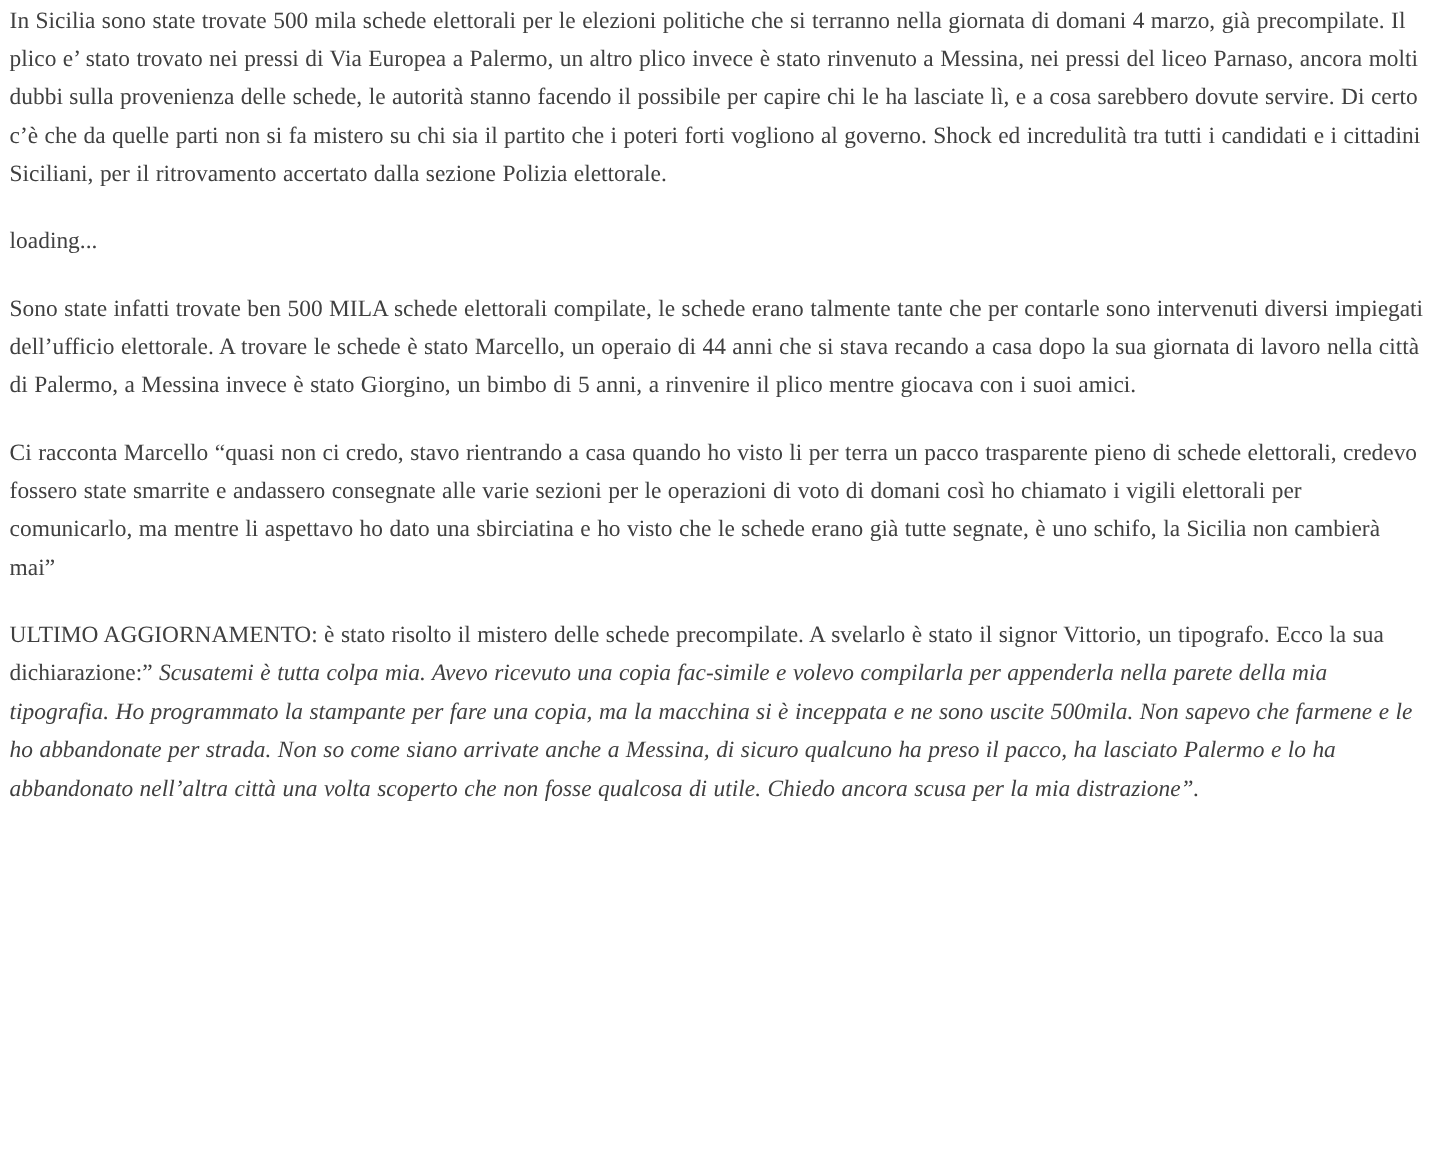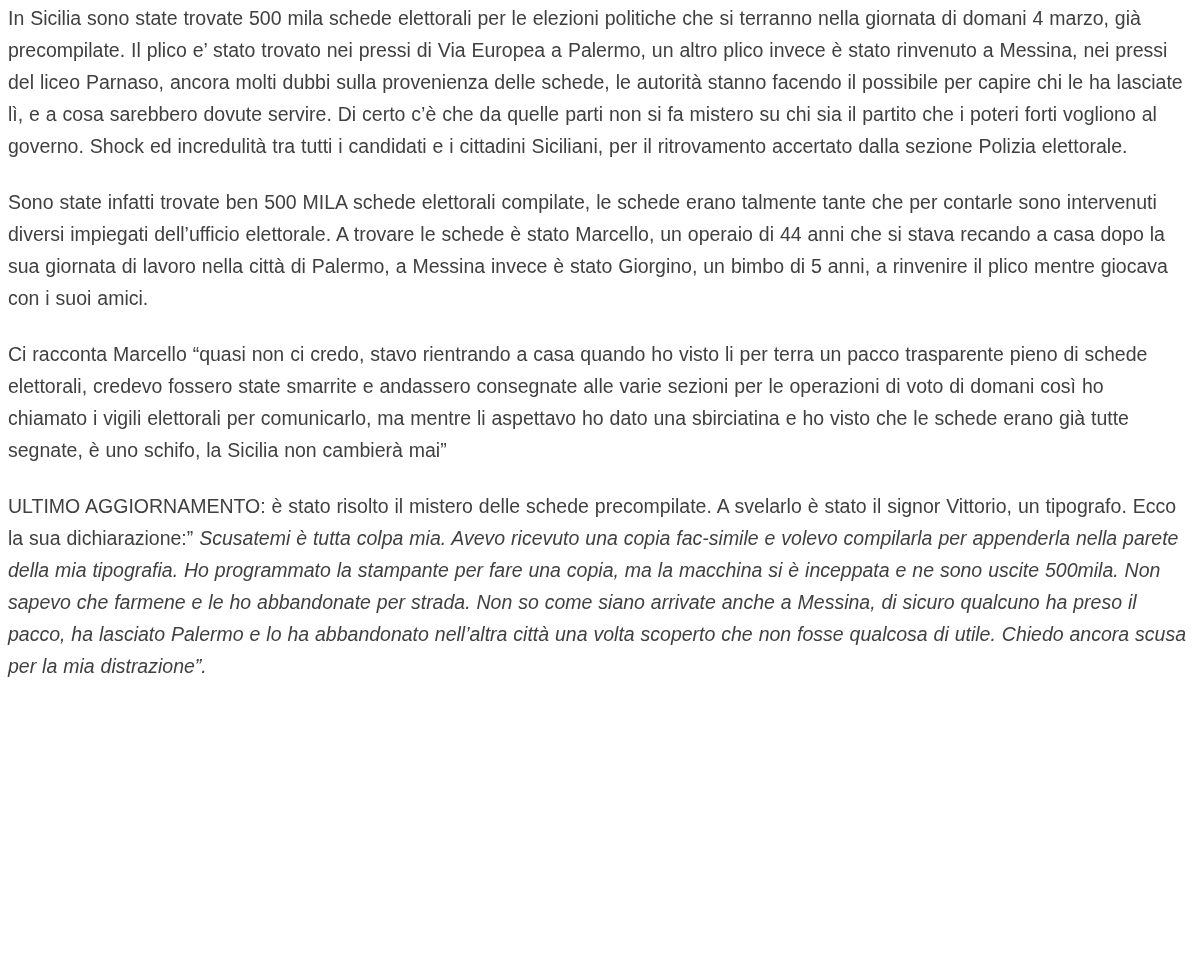--- a/index.html
+++ b/index.html
@@ -13,38 +13,40 @@
     min-height: 974px;
     box-sizing: border-box;
     font-family: "Liberation Sans", "DejaVu Sans", sans-serif;
     color: #404040;
     font-size: 19.5px;
     line-height: 32px;
     -webkit-font-smoothing: antialiased;
   }
   main.article-body {
     padding: 2px 10px 20px 8px;
+    font-family: Liberation Serif, serif;
   }
   p.article-paragraph {
     margin: 0 0 24px 0;
     max-width: 1178px;
     word-spacing: 0.5px;
   }
   p.article-paragraph:last-child {
     margin-bottom: 0;
   }
   em.quote-italic {
     font-style: italic;
   }
 </style>
 </head>
 <body>
 
 <main class="article-body">
   <p class="article-paragraph">In Sicilia sono state trovate 500 mila schede elettorali per le elezioni politiche che si terranno nella giornata di domani 4 marzo, già precompilate. Il plico e’ stato trovato nei pressi di Via Europea a Palermo, un altro plico invece è stato rinvenuto a Messina, nei pressi del liceo Parnaso,  ancora molti dubbi sulla provenienza delle schede, le autorità stanno facendo il possibile per capire chi le ha lasciate lì, e a cosa sarebbero dovute servire. Di certo c’è che da quelle parti non si fa mistero su chi sia il partito che i poteri forti vogliono al governo. Shock ed incredulità tra tutti i candidati e i cittadini Siciliani, per il ritrovamento accertato dalla sezione Polizia elettorale.</p>
 
+  <p class="article-paragraph">loading...</p>
 
   <p class="article-paragraph">Sono state infatti trovate ben 500 MILA schede elettorali compilate, le schede erano talmente tante che per contarle sono intervenuti diversi impiegati dell’ufficio elettorale. A trovare le schede è stato Marcello, un operaio di 44 anni che si stava recando a casa dopo la sua giornata di lavoro nella città di Palermo, a Messina invece è stato Giorgino, un bimbo di 5 anni, a rinvenire il plico mentre giocava con i suoi amici.</p>
 
   <p class="article-paragraph">Ci racconta Marcello “quasi non ci credo, stavo rientrando a casa quando ho visto li per terra un pacco trasparente pieno di schede elettorali, credevo fossero state smarrite e andassero consegnate alle varie sezioni per le operazioni di voto di domani così ho chiamato i vigili elettorali per comunicarlo, ma mentre li aspettavo ho dato una sbirciatina e ho visto che le schede erano già tutte segnate, è uno schifo, la Sicilia non cambierà mai”</p>
 
   <p class="article-paragraph"><span>ULTIMO AGGIORNAMENTO: è stato risolto il mistero delle schede precompilate. A svelarlo è stato il signor Vittorio, un tipografo. Ecco la sua dichiarazione:”</span><em class="quote-italic"> Scusatemi è tutta colpa mia. Avevo ricevuto una copia fac-simile e volevo compilarla per appenderla nella parete della mia tipografia. Ho programmato la stampante per fare una copia, ma la macchina si è inceppata e ne sono uscite 500mila. Non sapevo che farmene e le ho abbandonate per strada. Non so come siano arrivate anche a Messina, di sicuro qualcuno ha preso il pacco, ha lasciato Palermo e lo ha abbandonato nell’altra città una volta scoperto che non fosse qualcosa di utile. Chiedo ancora scusa per la mia distrazione”.</em></p>
 </main>
 
 </body></html>

